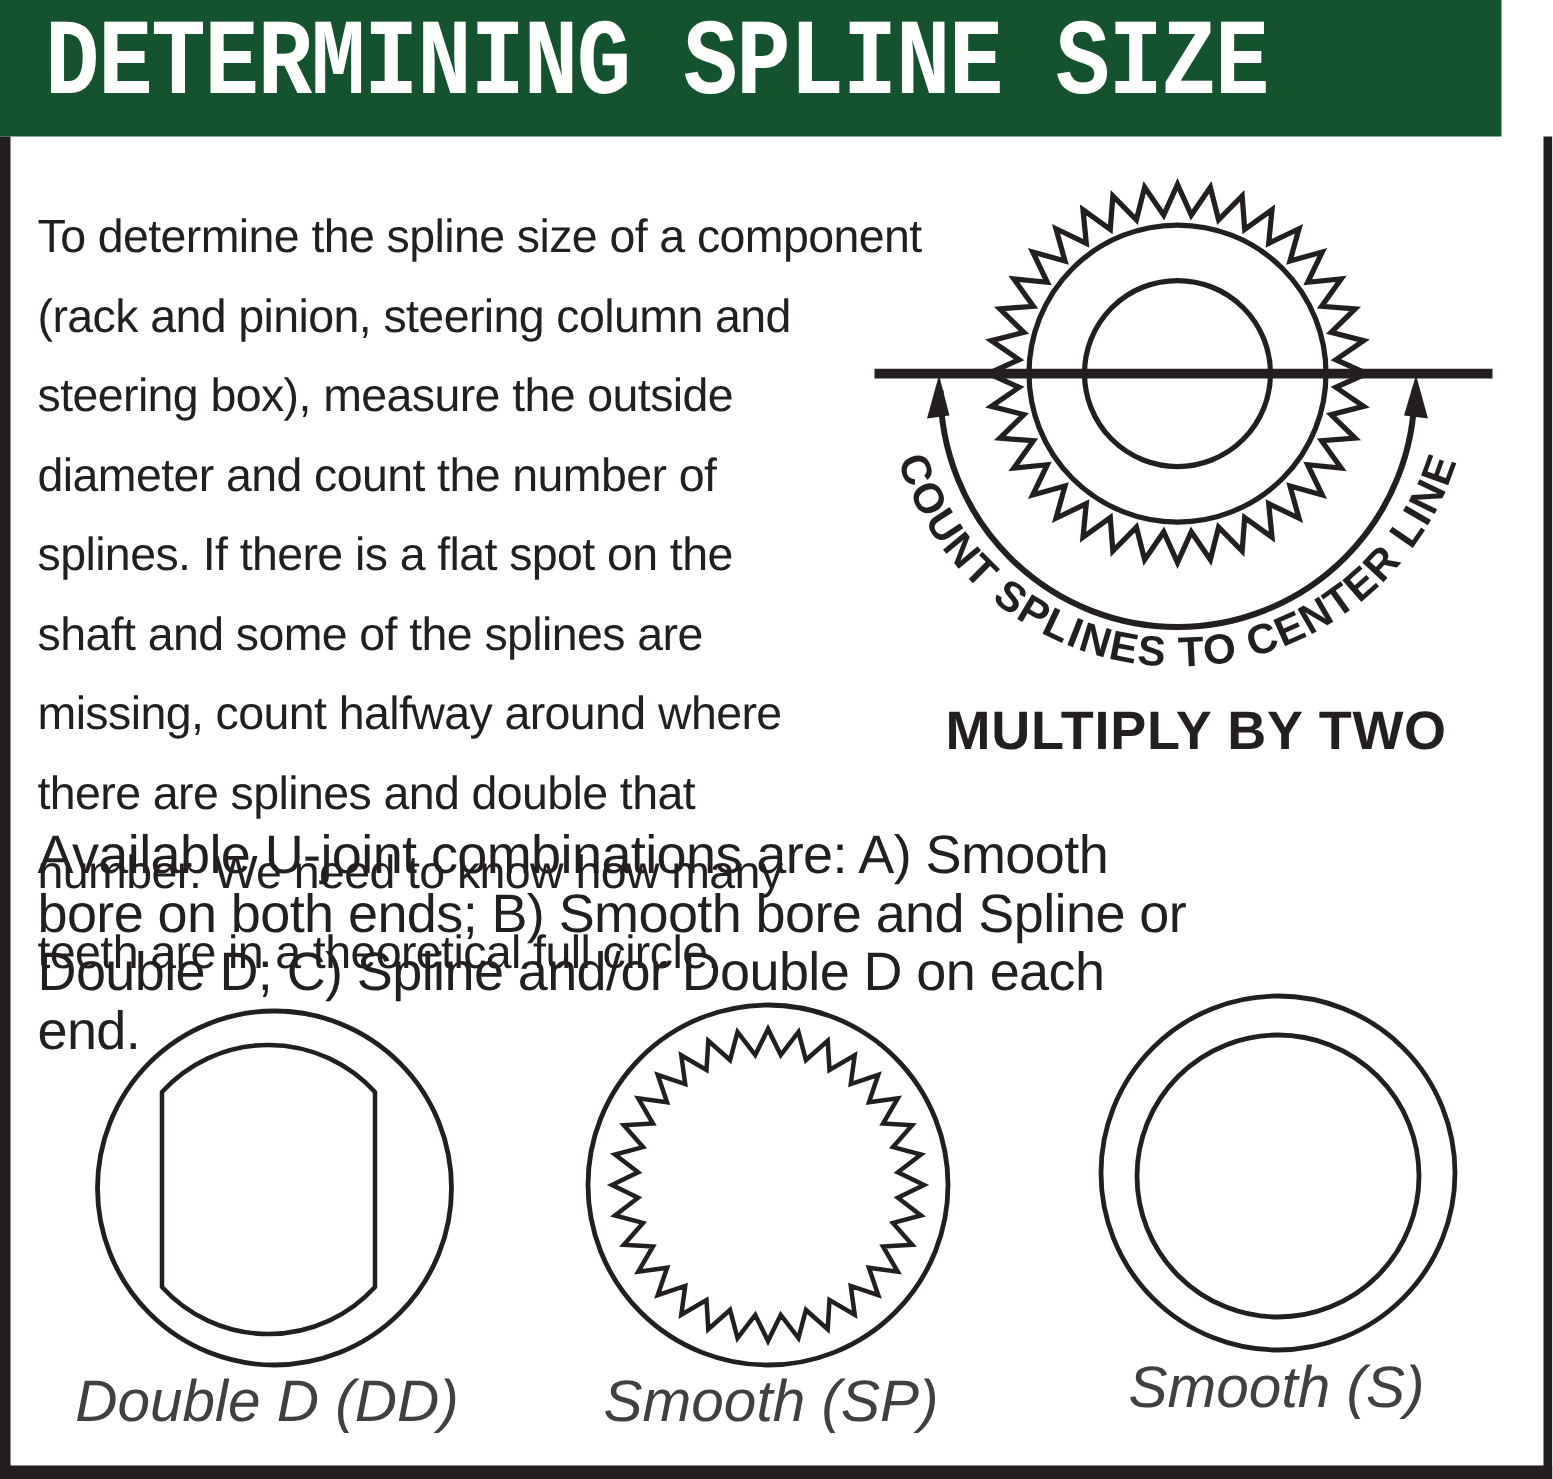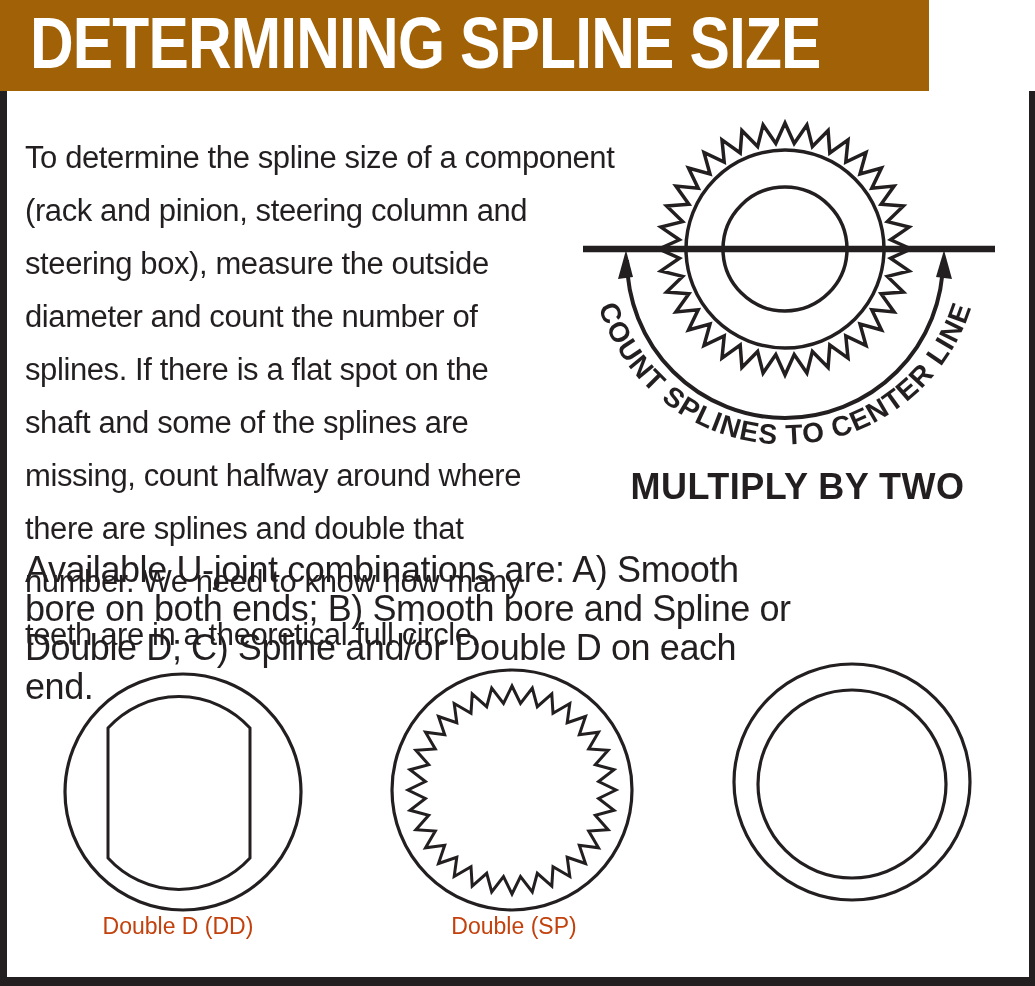--- a/index.html
+++ b/index.html
@@ -14,24 +14,25 @@
   }
   .side-borders{
     position:absolute;left:0;top:91px;right:0;bottom:0;
     box-sizing:border-box;
     border-left:7px solid #231f20;
     border-right:6px solid #231f20;
     border-bottom:9px solid #231f20;
     pointer-events:none;
   }
   .titlebar{
-    position:absolute;left:0;top:0;width:929px;height:91px;
-    background:#a16207;
+    position:absolute;left:0;top:0;width:1001px;height:91px;
+    background:#14532d;
     display:flex;align-items:center;
     overflow:hidden;
+    font-family:Liberation Mono, monospace;
   }
   .title{
     color:#ffffff;
     font-size:72px;
     font-weight:bold;
     letter-spacing:-1px;
     white-space:nowrap;
     transform:scaleX(0.84);
     transform-origin:left center;
     margin-left:30px;
@@ -63,22 +64,22 @@
   }
   .multiply{
     position:absolute;left:575px;top:466px;width:445px;
     text-align:center;
     font-size:36px;font-weight:bold;letter-spacing:0.5px;
     color:#231f20;
   }
   .end-label{
     position:absolute;width:300px;
     text-align:center;
-    font-size:23px;
-    color:#c2410c;
+    font-size:39px;font-style:italic;
+    color:#404040;
   }
   .label-dd{left:28px;top:913px;}
   .label-sp{left:364px;top:913px;}
   .label-s{left:701px;top:904px;}
   .ink-stroke{stroke:#231f20;fill:none;}
 </style>
 </head>
 <body>
 
 <div class="frame">
@@ -130,16 +131,17 @@
     <path d="M 108 88 L 108 218 A 96 96 0 0 0 250 218 L 250 88 A 96 96 0 0 0 108 88 Z" class="ink-stroke" stroke-width="3"></path>
 
     <circle cx="512" cy="150" r="120" class="ink-stroke" stroke-width="3.2"></circle>
     <polygon class="ink-stroke" stroke-width="3" points="616.0,150.0 598.6,158.5 614.0,170.3 595.3,175.3 608.1,189.8 588.7,191.0 598.5,207.8 579.3,205.2 585.5,223.5 567.2,217.3 569.8,236.5 553.0,226.7 551.8,246.1 537.3,233.3 532.3,252.0 520.5,236.6 512.0,254.0 503.5,236.6 491.7,252.0 486.7,233.3 472.2,246.1 471.0,226.7 454.2,236.5 456.8,217.3 438.5,223.5 444.7,205.2 425.5,207.8 435.3,191.0 415.9,189.8 428.7,175.3 410.0,170.3 425.4,158.5 408.0,150.0 425.4,141.5 410.0,129.7 428.7,124.7 415.9,110.2 435.3,109.0 425.5,92.2 444.7,94.8 438.5,76.5 456.8,82.7 454.2,63.5 471.0,73.3 472.2,53.9 486.7,66.7 491.7,48.0 503.5,63.4 512.0,46.0 520.5,63.4 532.3,48.0 537.3,66.7 551.8,53.9 553.0,73.3 569.8,63.5 567.2,82.7 585.5,76.5 579.3,94.8 598.5,92.2 588.7,109.0 608.1,110.2 595.3,124.7 614.0,129.7 598.6,141.5"></polygon>
 
     <circle cx="852" cy="142" r="118" class="ink-stroke" stroke-width="3.2"></circle>
     <circle cx="852" cy="144" r="94" class="ink-stroke" stroke-width="3.2"></circle>
   </svg>
 
   <div class="end-label label-dd">Double D (DD)</div>
-  <div class="end-label label-sp">Double (SP)</div>
+  <div class="end-label label-sp">Smooth (SP)</div>
+  <div class="end-label label-s">Smooth (S)</div>
 
   <div class="side-borders"></div>
 </div>
 
 </body></html>

